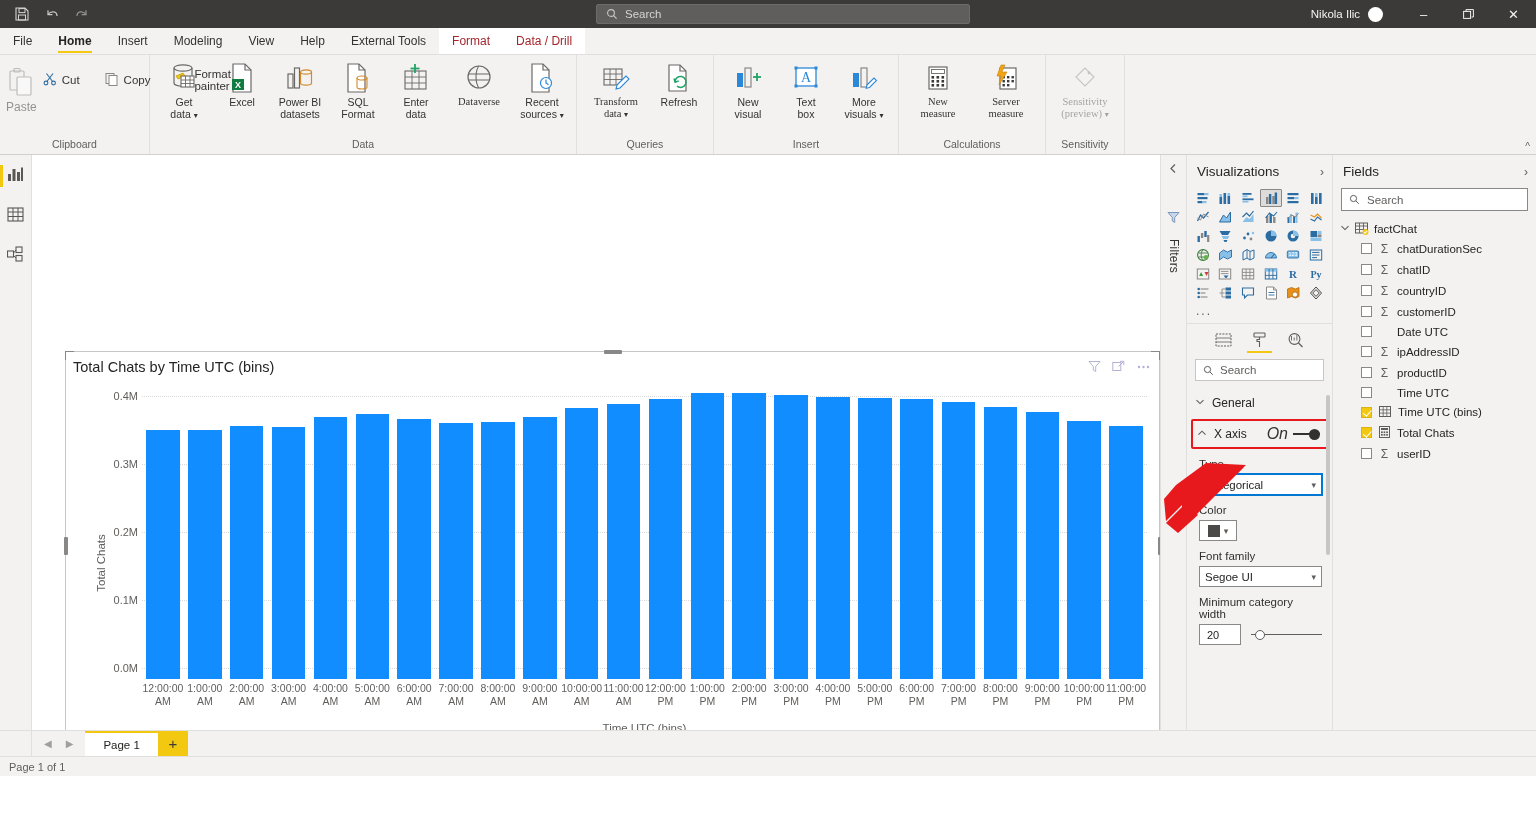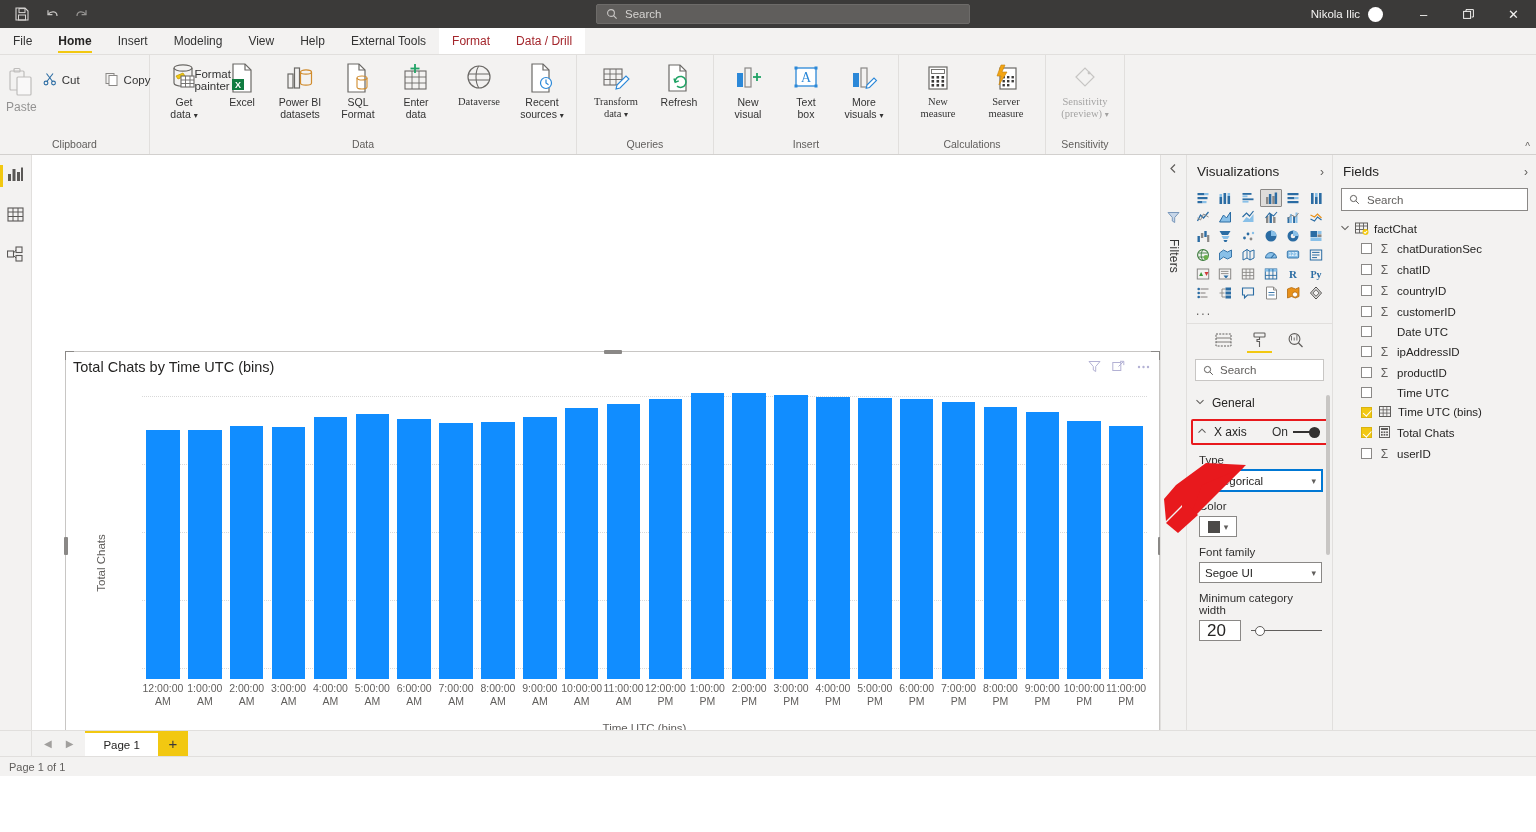--- a/index.html
+++ b/index.html
@@ -217,21 +217,21 @@
   }
   .fmt-section {
     display:flex; align-items:center; gap:7px; padding:7px 10px 7px 8px;
     cursor:pointer; font-size:12px; color:#252423;
   }
   .fmt-section.highlighted {
     border:2px solid #e8191d; margin:2px 4px; padding:4px 6px 4px 4px;
     border-radius:2px; background:#f3f2f1;
   }
   .toggle-wrap { margin-left:auto; display:flex; align-items:center; gap:5px; }
-  .toggle-on-lbl { font-size:12px; color:#333; }
+  .toggle-on-lbl { font-size:16px; color:#333;font-style:italic; }
   .toggle {
     width:27px; height:11px; position:relative; cursor:pointer;
   }
   .toggle .track {
     position:absolute; left:0; top:4.5px; width:27px; height:2px;
     background:#323130;
   }
   .toggle .knob {
     position:absolute; right:0; top:0; width:11px; height:11px;
     border-radius:50%; background:#323130;
@@ -250,21 +250,21 @@
     justify-content:center; }
   .swatch { width:12px; height:12px; background:#4c4a48; }
   .spin { width:54px; display:flex; align-items:center; }
   .spin .val { flex:1; text-align:center; }
   .spin .arrows { display:flex; flex-direction:column; line-height:5px;
     font-size:7px; color:#605e5c; }
   .slider-row { display:flex; align-items:center; gap:10px; }
   .num-box {
     width:42px; height:21px; background:#ffffff; border:1px solid #8a8886;
     display:flex; align-items:center; gap:3px; padding-left:7px;
-    font-size:17px; color:#252423;
+    font-size:11px; color:#252423;
   }
   .slider { flex:1; position:relative; height:14px; cursor:pointer; }
   .slider .strack {
     position:absolute; left:0; right:0; top:6px; height:1.5px; background:#605e5c;
   }
   .slider .sknob {
     position:absolute; top:2px; width:10px; height:10px; border-radius:50%;
     background:#ffffff; border:1.5px solid #605e5c;
   }
   
@@ -719,20 +719,27 @@
           <svg width="15" height="13" viewBox="0 0 15 13">
               <circle cx="3" cy="7" r="1.2" fill="#9a98c6"></circle>
               <circle cx="7.5" cy="7" r="1.2" fill="#9a98c6"></circle>
               <circle cx="12" cy="7" r="1.2" fill="#9a98c6"></circle>
             </svg>
         </span>
       </div>
 
       <div class="chart">
         <div class="ylabel">Total Chats</div>
+        <div class="yaxis-area">
+          <div class="ytick" style="top:10px;">0.4M</div>
+          <div class="ytick" style="top:78px;">0.3M</div>
+          <div class="ytick" style="top:146px;">0.2M</div>
+          <div class="ytick" style="top:214px;">0.1M</div>
+          <div class="ytick" style="top:282px;">0.0M</div>
+        </div>
         <div class="plot">
           <div class="gridline" style="top:0px;"></div>
           <div class="gridline" style="top:68px;"></div>
           <div class="gridline" style="top:136px;"></div>
           <div class="gridline" style="top:204px;"></div>
           <div class="gridline" style="top:272px;"></div>
           <div class="bars" id="bars">
               <div class="barcell">
                 <div class="bar" title="12:00:00 AM: 352000" style="height: 88%; background: rgb(17, 141, 255);"></div>
               </div>

